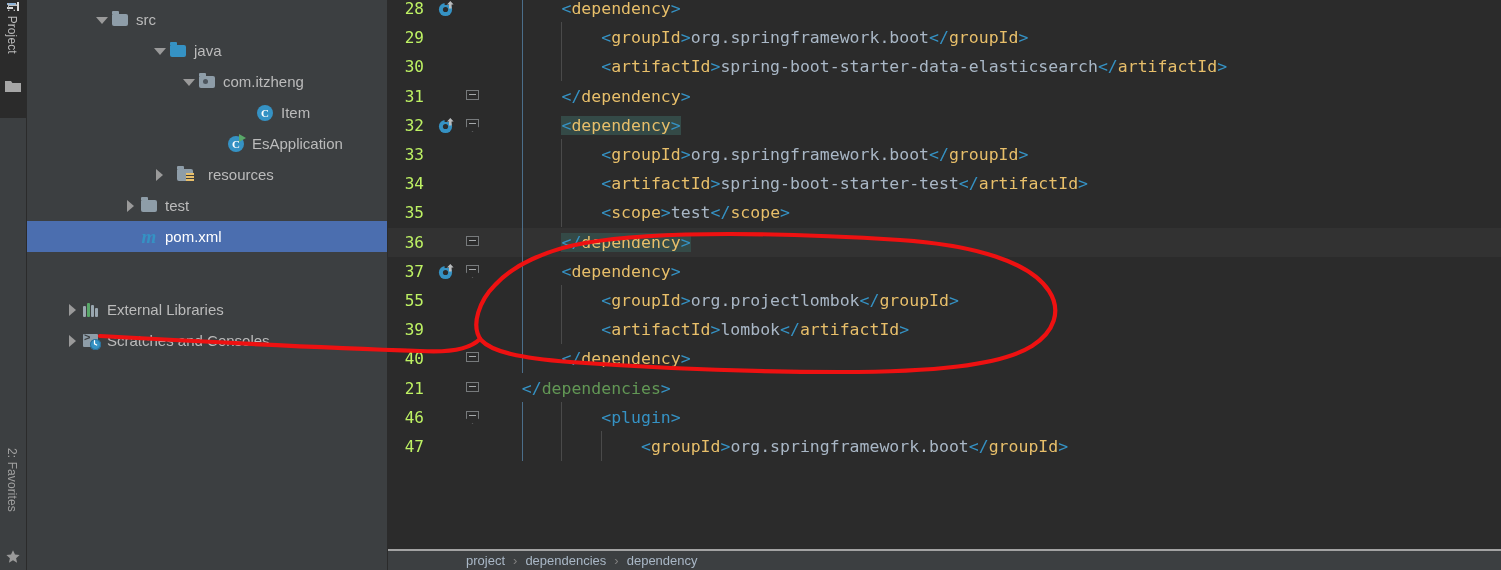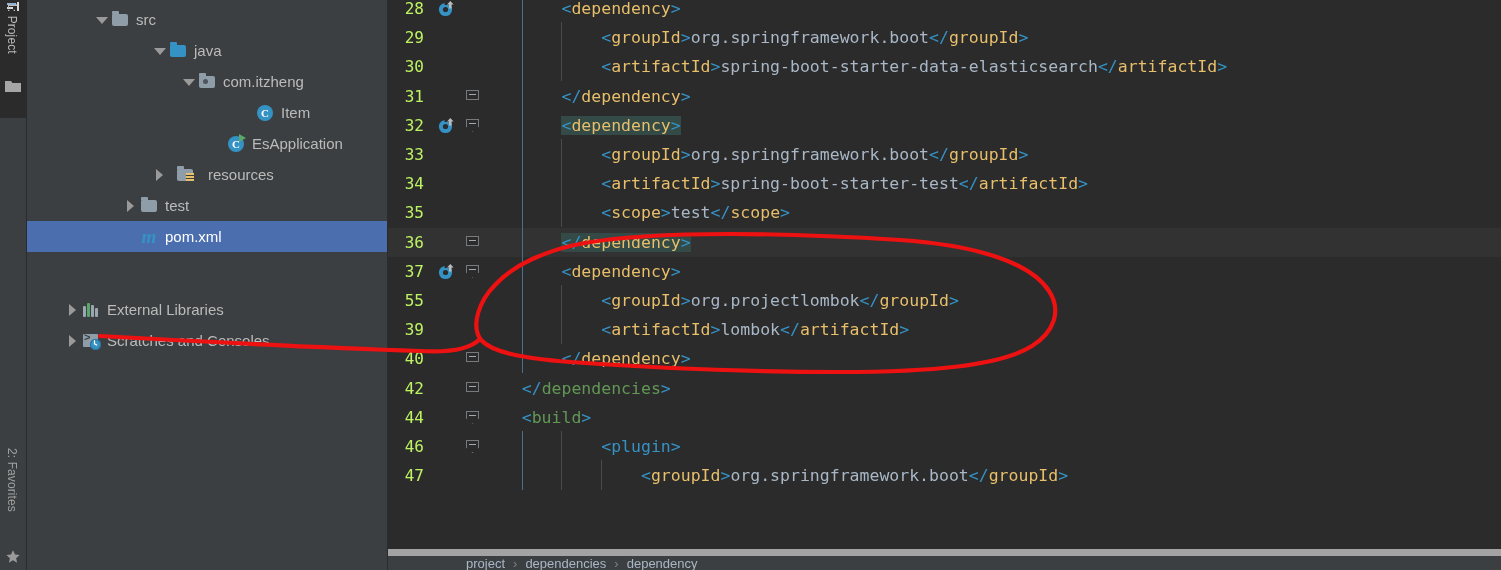--- a/index.html
+++ b/index.html
@@ -279,21 +279,21 @@
     position:absolute; top:-1px; width:1px; height:30px; background:#4a4a4a;
   }
   .iguide.active { background:#4b6e8a; }
 
   
   .breadcrumb {
     position: absolute;
     left: 0; right: 0; bottom: 0;
     height: 21px;
     background: #3c3f41;
-    border-top: 7px solid #a3a3a3;
+    border-top: 2px solid #a3a3a3;
     display: flex; align-items: center;
     padding-left: 76px;
     font-size: 13px;
     color: #a9b7c6;
     font-family: "Liberation Sans", sans-serif;
   }
   .crumb { padding: 0 2px; }
   .crumb-sep { color: #808080; padding: 0 6px; }
 
   
@@ -542,40 +542,29 @@
           <span class="gutter-icons"></span>
           <span class="fold-col">
             <span class="fold">
               <span class="bx"></span>
               <span class="minus"></span>
             </span>
           </span>
           <span class="code-text"><span class="iguide active" style="left:39.6px"></span>&nbsp;&nbsp;&nbsp;&nbsp;&nbsp;&nbsp;&nbsp;&nbsp;<span class="ang">&lt;/</span><span class="tag">dependency</span><span class="ang">&gt;</span></span>
         </div>
         <div class="line">
-          <span class="lnum">42</span>
+          <span class="lnum">21</span>
           <span class="gutter-icons"></span>
           <span class="fold-col">
             <span class="fold">
               <span class="bx"></span>
               <span class="minus"></span>
             </span>
           </span>
           <span class="code-text">&nbsp;&nbsp;&nbsp;&nbsp;<span class="ang">&lt;/</span><span class="brk">dependencies</span><span class="ang">&gt;</span></span>
-        </div>
-        <div class="line">
-          <span class="lnum">44</span>
-          <span class="gutter-icons"></span>
-          <span class="fold-col">
-            <span class="fold end">
-              <span class="bx"></span>
-              <span class="minus"></span>
-            </span>
-          </span>
-          <span class="code-text">&nbsp;&nbsp;&nbsp;&nbsp;<span class="ang">&lt;</span><span class="brk">build</span><span class="ang">&gt;</span></span>
         </div>
         <div class="line">
           <span class="lnum">46</span>
           <span class="gutter-icons"></span>
           <span class="fold-col">
             <span class="fold end">
               <span class="bx"></span>
               <span class="minus"></span>
             </span>
           </span>

